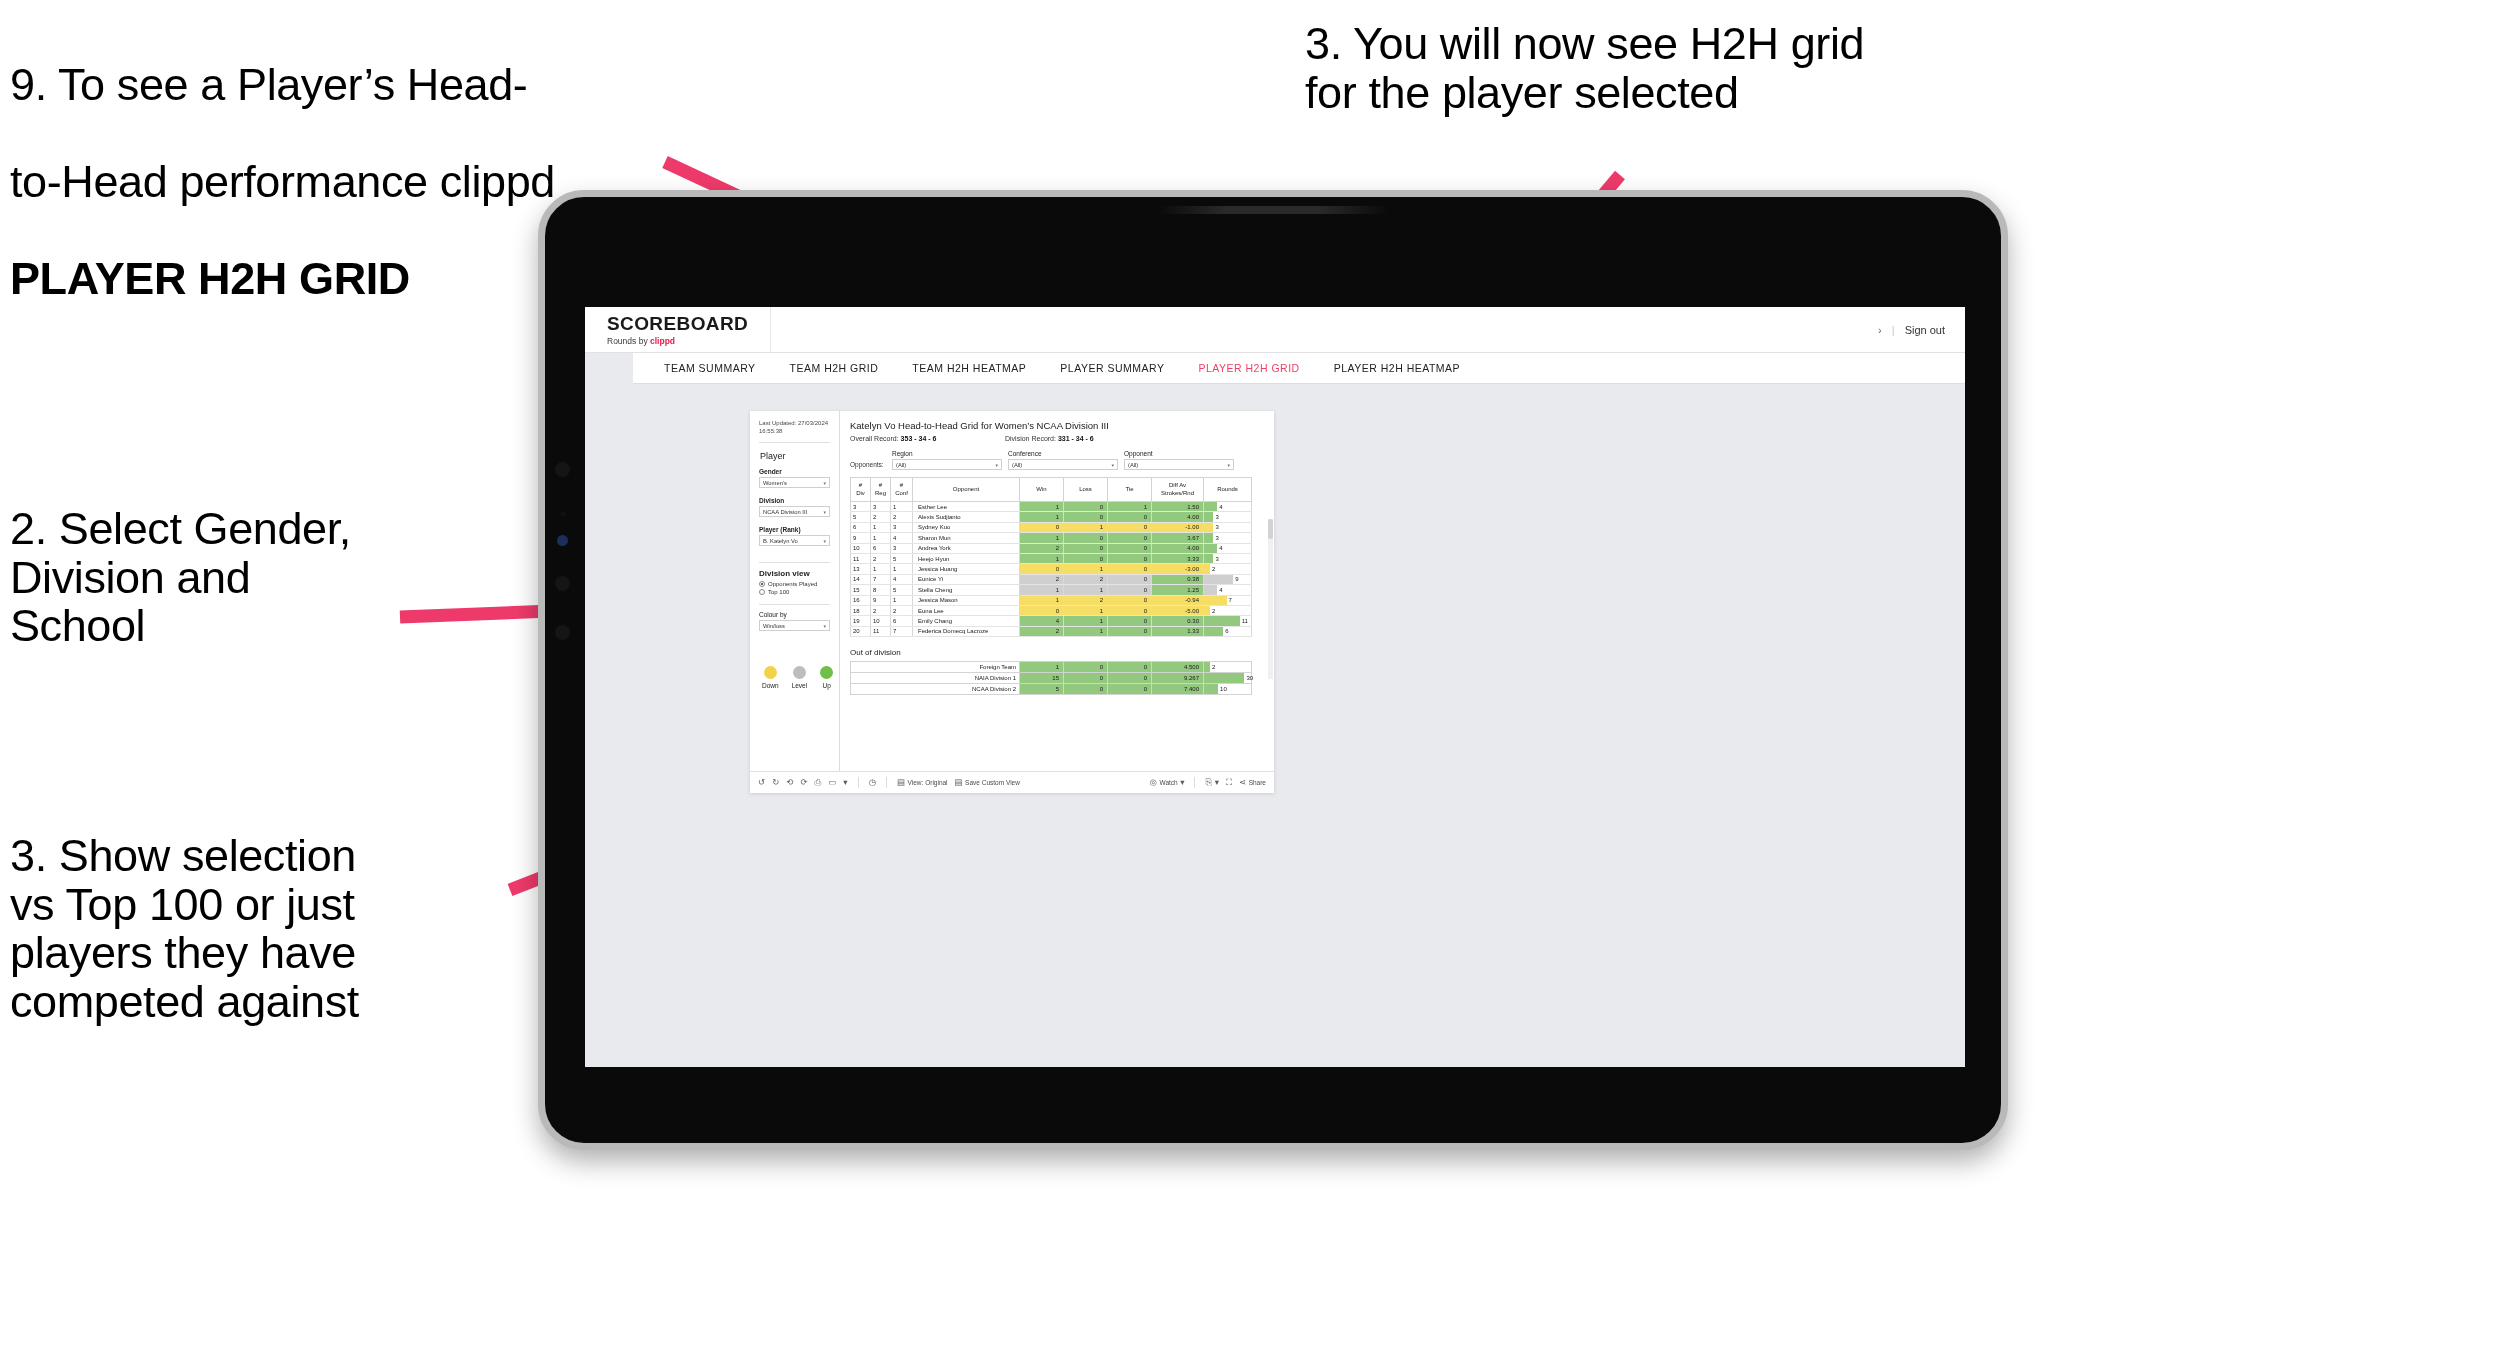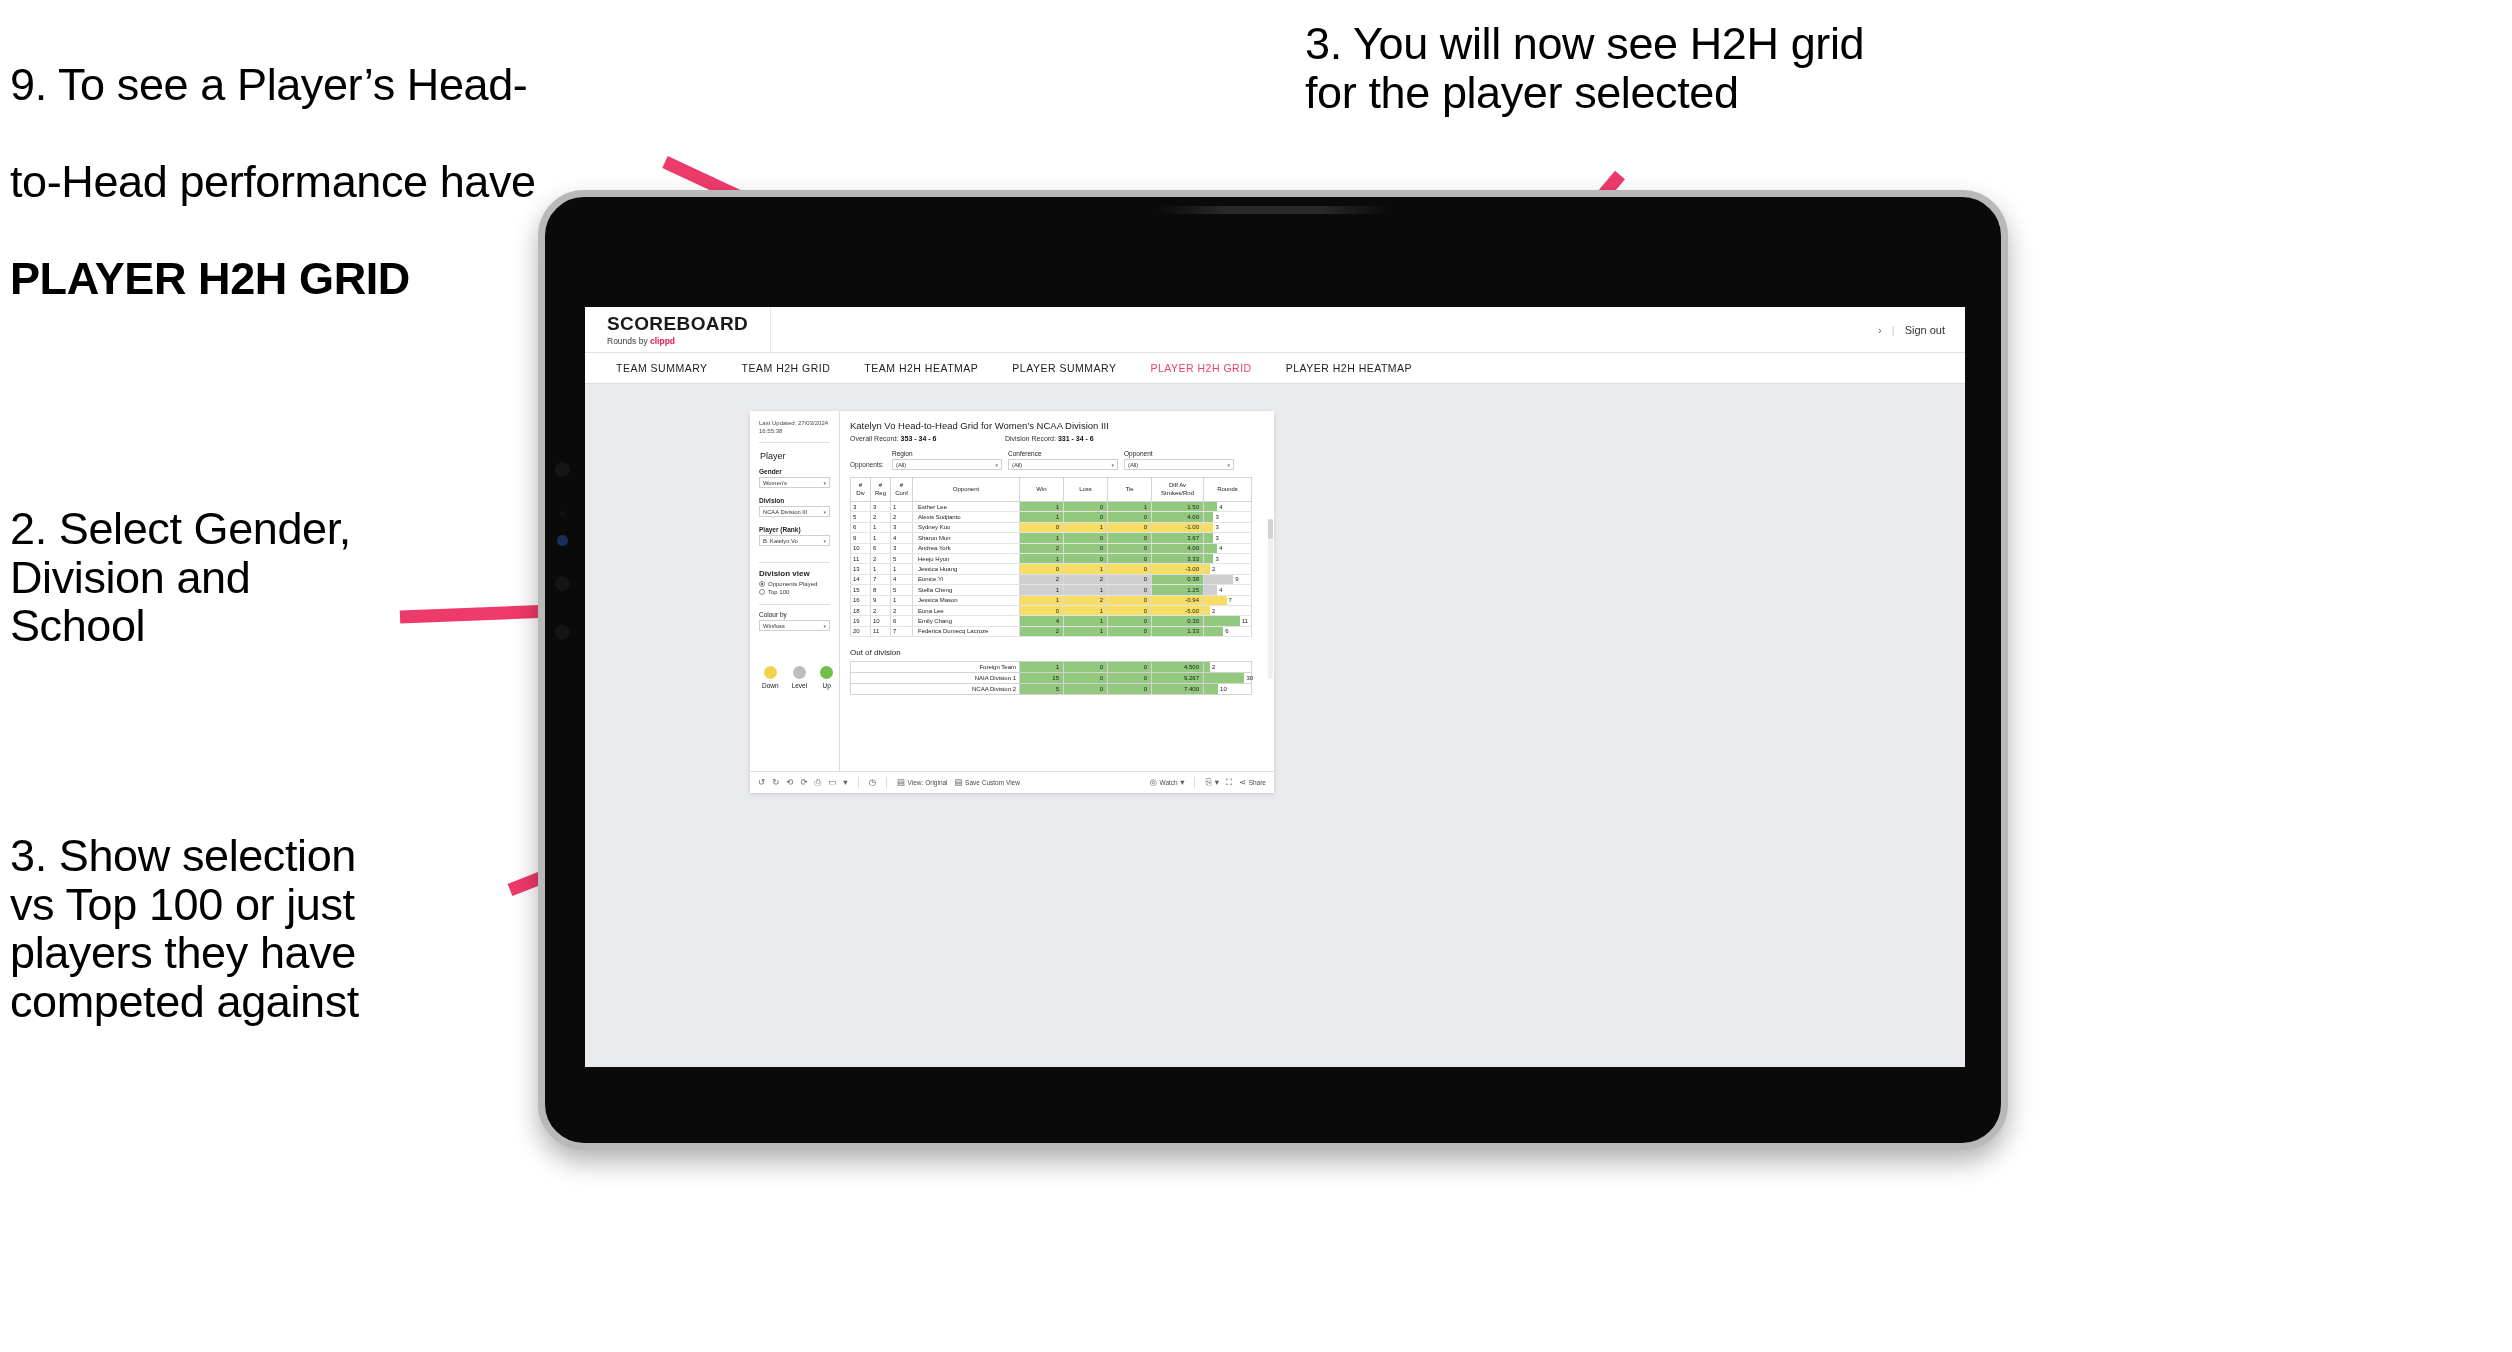--- a/index.html
+++ b/index.html
@@ -85,21 +85,21 @@
                   font-size: 11px; color: #333; }
   #appbar-right .sep { color: #c8c8c8; }
   #appbar-right .chev { color: #666; font-size: 11px; }
 
   
   #subnav {
     height: 31px; background: #ffffff;
     display: flex; align-items: center;
     padding-left: 14px;
     border-bottom: 1px solid #dedede;
-    font-size: 10.5px; letter-spacing: 0.5px;
+    font-size: 10.5px; letter-spacing: 0.5px; margin-left: 48px;
   }
   #subnav .sitem { padding: 0 17px; color: #222; cursor: pointer; white-space: nowrap; }
   #subnav .sitem.active { color: #ef3e68; }
 
   
   #viz-area { position: relative; height: calc(100% - 78px); background: #e9eaee; }
   #viz {
     position: absolute; left: 165px; top: 27px;
     width: 520px; height: 380px;
     width: 524px;
@@ -174,21 +174,21 @@
   #viz-toolbar .sp { flex: 1; }
   .ico { font-size: 8.5px; color: #5c5c5c; line-height: 1; }
 </style>
 </head>
 <body>
 
 <div id="stage">
 
   <div class="anno" id="anno-1">
     <div>9. To see a Player’s Head-</div>
-    <div>to-Head performance have</div>
+    <div>to-Head performance clippd</div>
     <div class="bold">PLAYER H2H GRID</div>
   </div>
   <div class="anno" id="anno-2">2. Select Gender,
 Division and
 School</div>
   <div class="anno" id="anno-3">3. Show selection
 vs Top 100 or just
 players they have
 competed against</div>
   <div class="anno" id="anno-4">3. You will now see H2H grid

